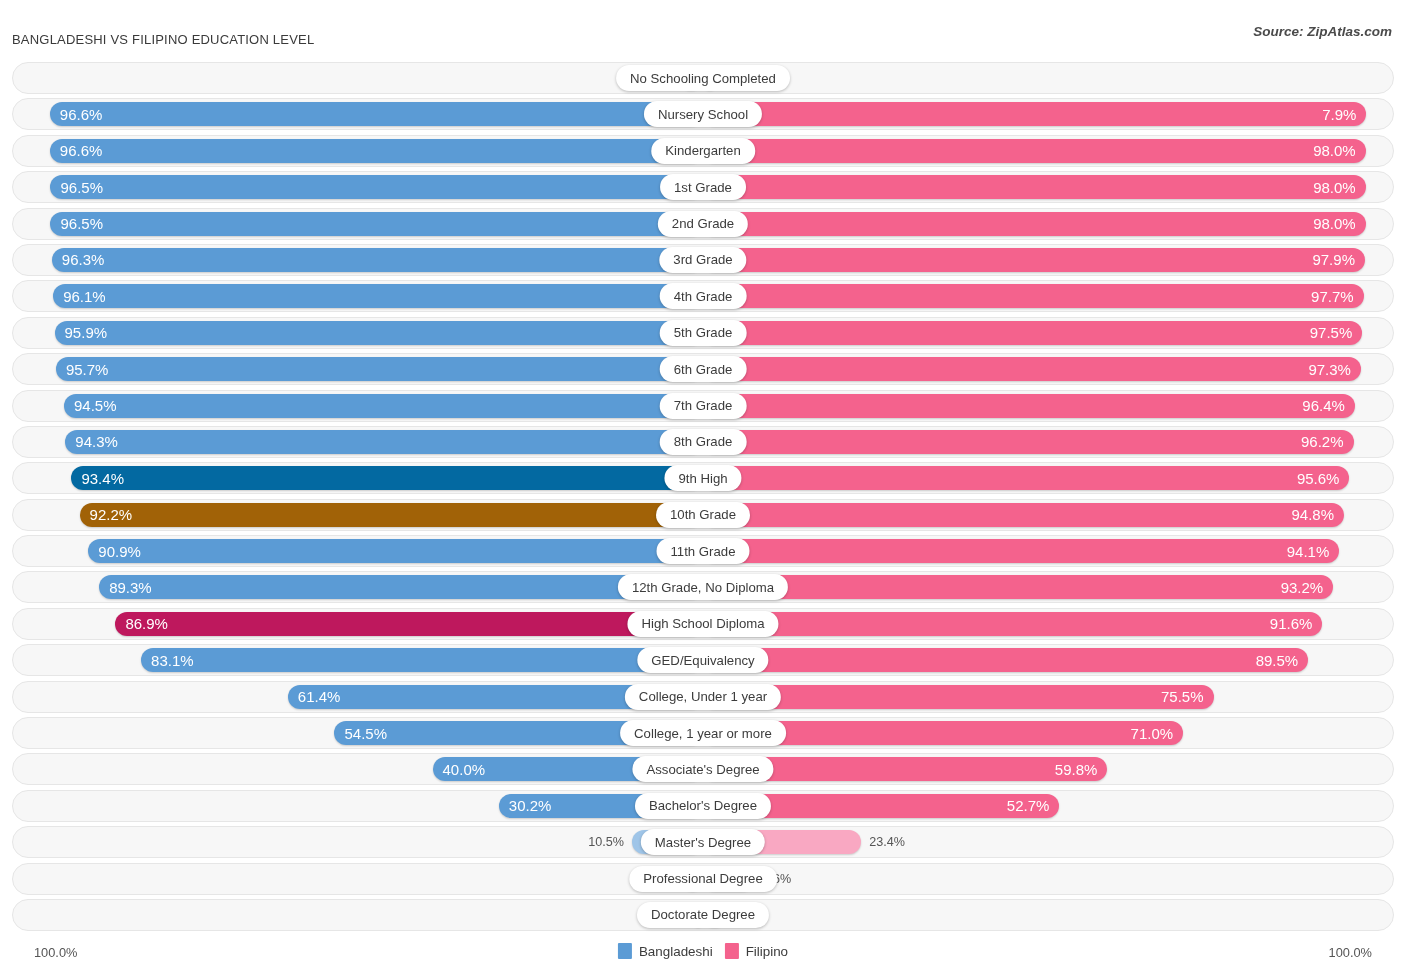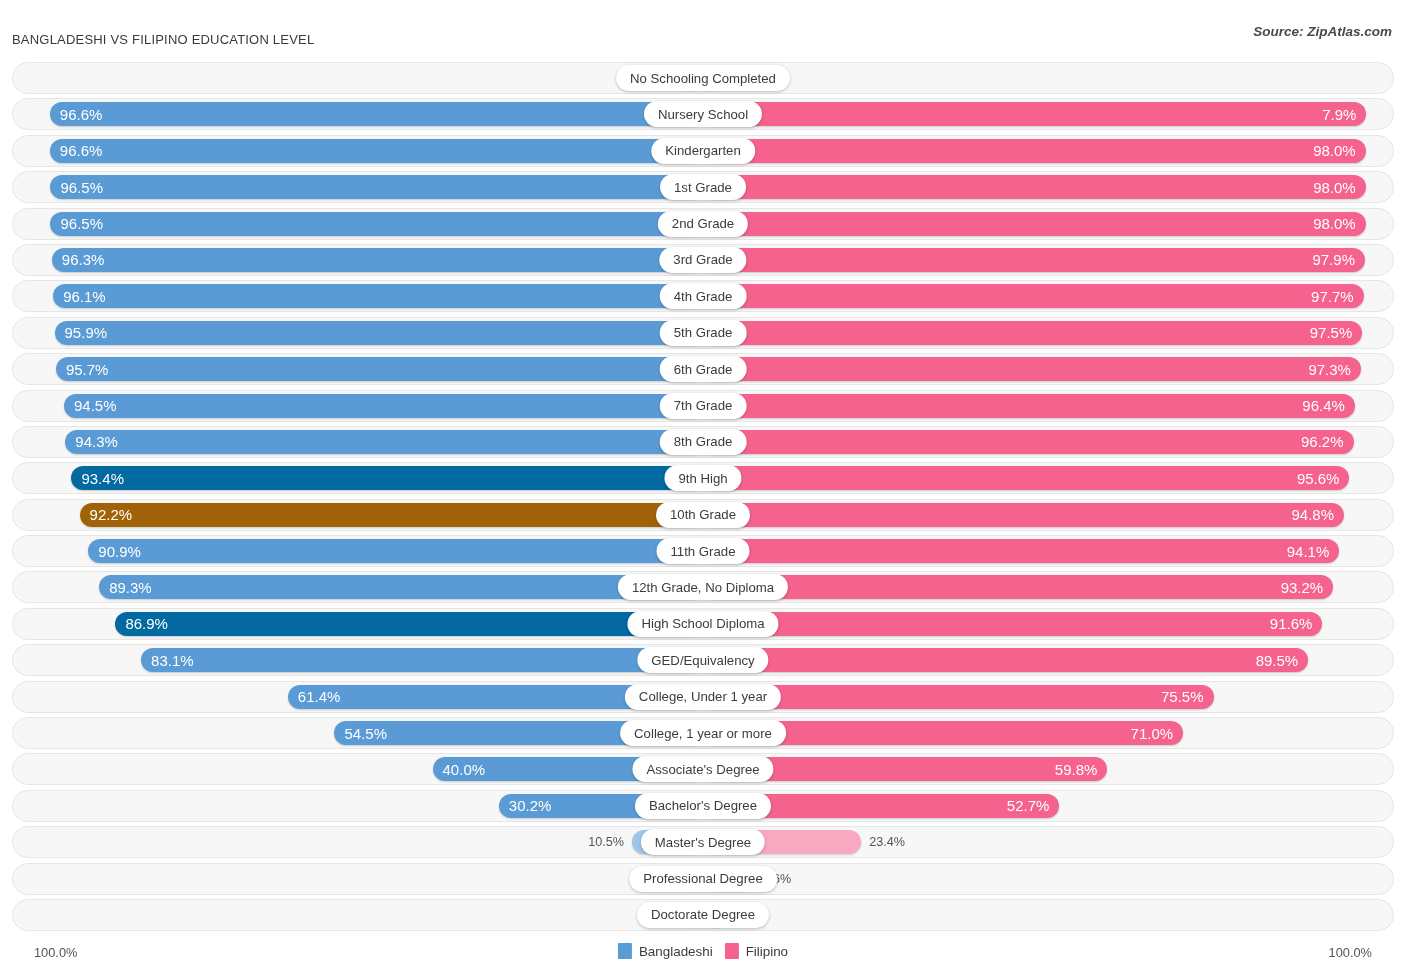--- a/index.html
+++ b/index.html
@@ -306,21 +306,21 @@
           <span class="bar-val-in">89.3%</span>
         </div>
         <div class="bar bar-right" style="width: 45.668%; background: rgb(244, 98, 141);">
           <span class="bar-val-in">93.2%</span>
         </div>
       </div>
       <div class="center-pill">12th Grade, No Diploma</div>
     </div>
     <div class="row">
       <div class="bars">
-        <div class="bar bar-left" style="width: 42.581%; background: #0369a1;">
+        <div class="bar bar-left" style="width: 42.581%; background: #be185d;">
           <span class="bar-val-in">86.9%</span>
         </div>
         <div class="bar bar-right" style="width: 44.884%; background: rgb(244, 98, 141);">
           <span class="bar-val-in">91.6%</span>
         </div>
       </div>
       <div class="center-pill">High School Diploma</div>
     </div>
     <div class="row">
       <div class="bars">

